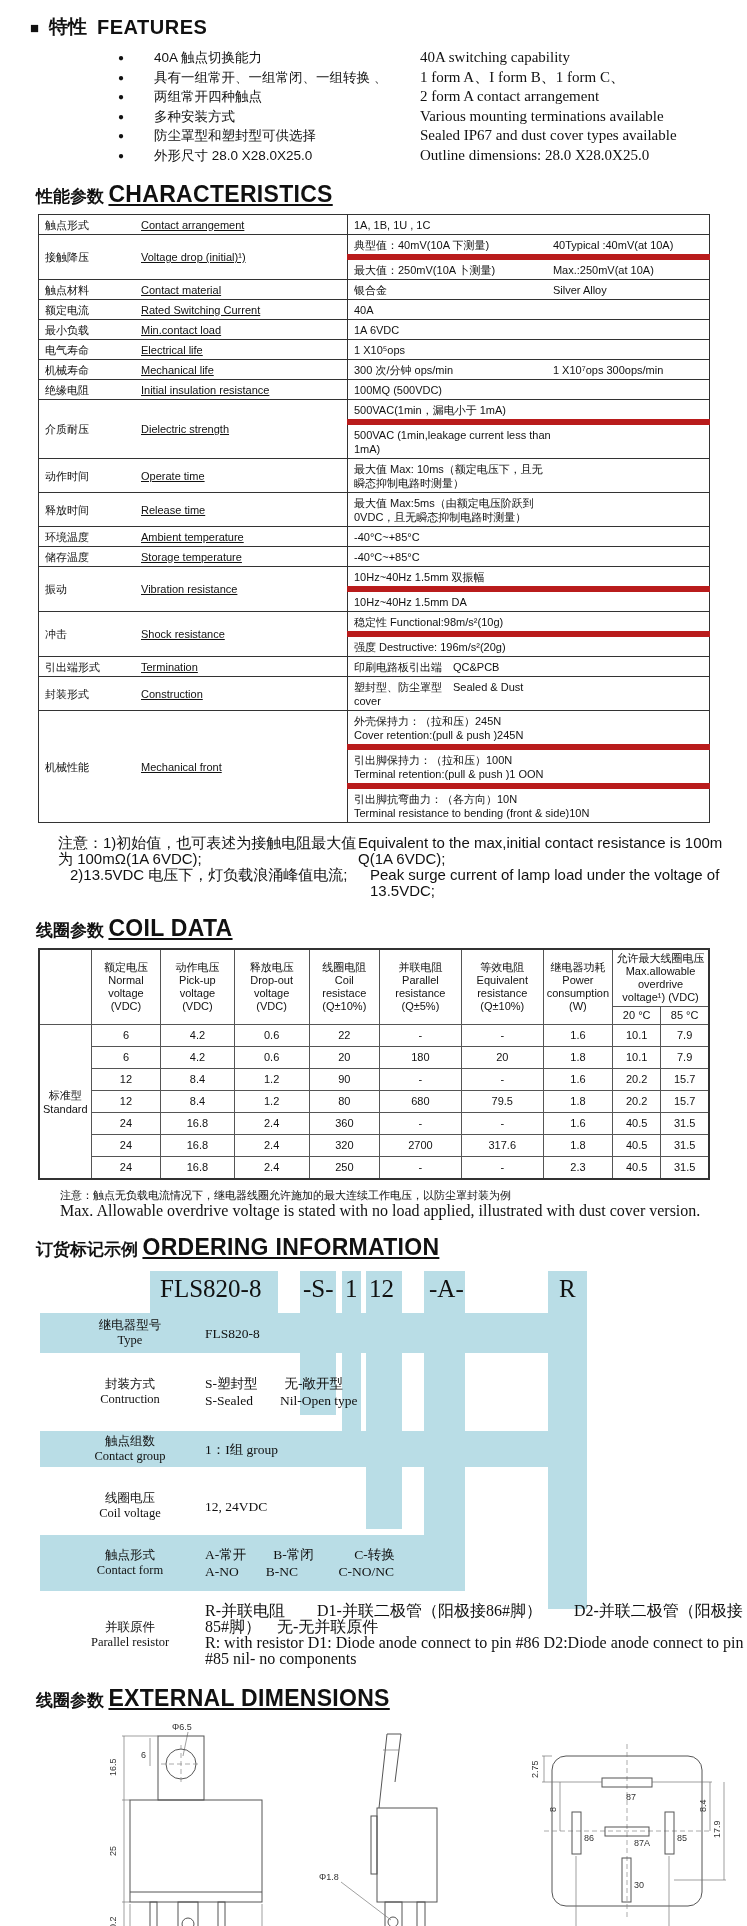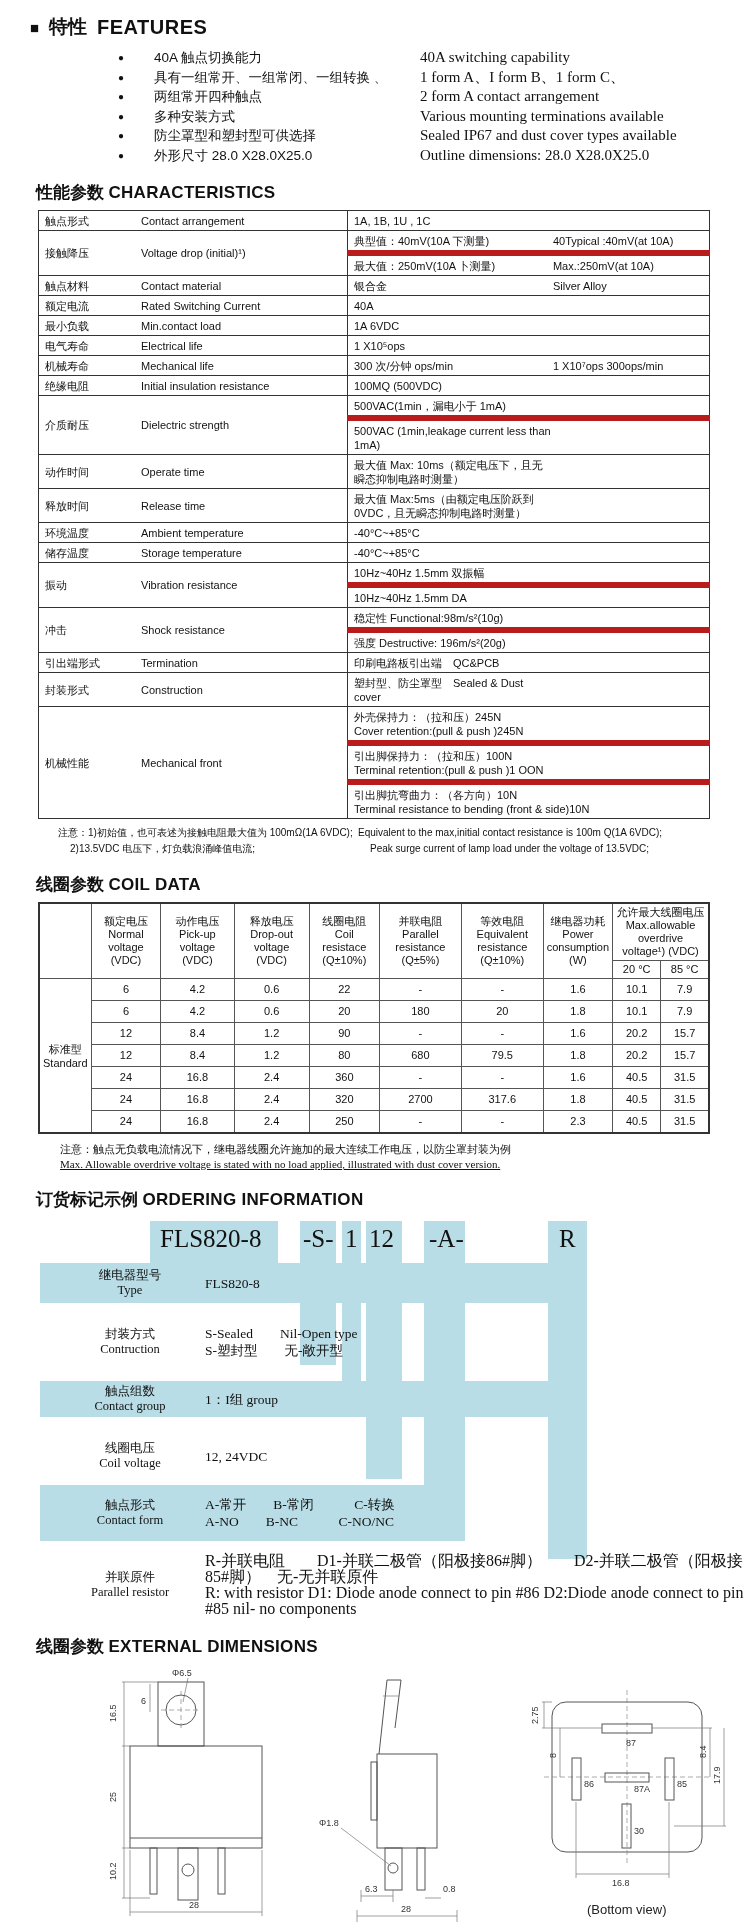--- a/index.html
+++ b/index.html
@@ -6,52 +6,52 @@
   body{width:747px;font-family:"Liberation Sans",sans-serif;color:#111;}
   .page{padding:4px 0 14px 0;}
 
   
   .feat-head{margin:10px 0 8px 30px;font-weight:bold;display:flex;align-items:center;gap:10px;}
   .feat-head .sq{font-size:15px;}
   .feat-head .cn{font-size:19px;}
   .feat-head .en{font-size:20px;letter-spacing:.5px;}
   .sec-head{margin:16px 0 6px 36px;font-weight:bold;}
   .sec-head .cn{font-size:17px;}
-  .sec-head .en{font-size:17px;letter-spacing:.3px;}
+  .sec-head .en{font-size:23px;letter-spacing:.3px;text-decoration:underline;}
 
   
   .feat-list{margin-left:118px;}
   .feat-row{display:flex;line-height:19.5px;}
   .feat-row .bullet{width:36px;font-size:10px;}
   .feat-row .f-cn{width:266px;font-size:13.5px;}
   .feat-row .f-en{font-family:"Liberation Serif",serif;font-size:15px;}
 
   
   table.char{border-collapse:collapse;margin:2px 0 0 38px;width:672px;font-size:11px;border:1.5px solid #333;}
   table.char td{padding:2.5px 6px;border-top:6px solid #b91c1c;vertical-align:middle;line-height:14px;}
   table.char tr.grp-start td{border-top:1.5px solid #333;}
   td.c-cn{width:84px;}
-  td.c-en{width:200px;}
+  td.c-en{width:200px;text-decoration:underline;}
   td.c-val{border-left:1.2px solid #333;margin-top:36px;}
   .c-val .v1{display:inline-block;width:57%;vertical-align:top;}
   .c-val .v2{display:inline-block;vertical-align:top;text-align:center;}
 
-  .note-block{margin:6px 0 0 58px;font-size:10px;}
+  .note-block{margin:12px 0 0 58px;font-size:15px;}
   .note-row{display:flex;line-height:16px;}
   .note-row .n-cn{flex:0 0 300px;}
   .note-row.ind .n-cn{padding-left:12px;}
 
   
   table.coil{border-collapse:collapse;margin:4px 0 0 38px;width:672px;font-size:11px;text-align:center;border:2px solid #333;}
   table.coil th,table.coil td{border:1px solid #555;padding:2px 3px;font-weight:normal;line-height:13px;}
   table.coil tbody td{height:17px;}
   .coil-label div{line-height:14px;}
 
   .coil-note{margin:8px 0 0 60px;font-size:11px;line-height:15px;}
-  .coil-note .en{font-family:"Liberation Serif",serif;font-size:11px;text-decoration:underline;}
+  .coil-note .en{font-family:"Liberation Serif",serif;font-size:16px;}
 
   
   .ordering-diagram{position:relative;height:398px;margin-top:10px;}
   .strip{position:absolute;top:0;background:#b9dde6;z-index:0;}
   .sA{left:150px;width:128px;height:82px;}
   .sB{left:300px;width:36px;height:144px;}
   .sC{left:342px;width:19px;height:196px;}
   .sD{left:366px;width:36px;height:258px;}
   .sE{left:424px;width:41px;height:320px;}
   .sF{left:548px;width:39px;height:338px;}
@@ -435,22 +435,22 @@
         <div class="o-value">
           <div class="o-vline">FLS820-8</div>
         </div>
       </div>
       <div class="o-row r2">
         <div class="o-label">
           <div>封装方式</div>
           <div>Contruction</div>
         </div>
         <div class="o-value">
+          <div class="o-vline">S-塑封型　　无-敞开型</div>
           <div class="o-vline">S-Sealed　　Nil-Open type</div>
-          <div class="o-vline">S-塑封型　　无-敞开型</div>
         </div>
       </div>
       <div class="o-row r3 band">
         <div class="o-label">
           <div>触点组数</div>
           <div>Contact group</div>
         </div>
         <div class="o-value">
           <div class="o-vline">1：I组 group</div>
         </div>

